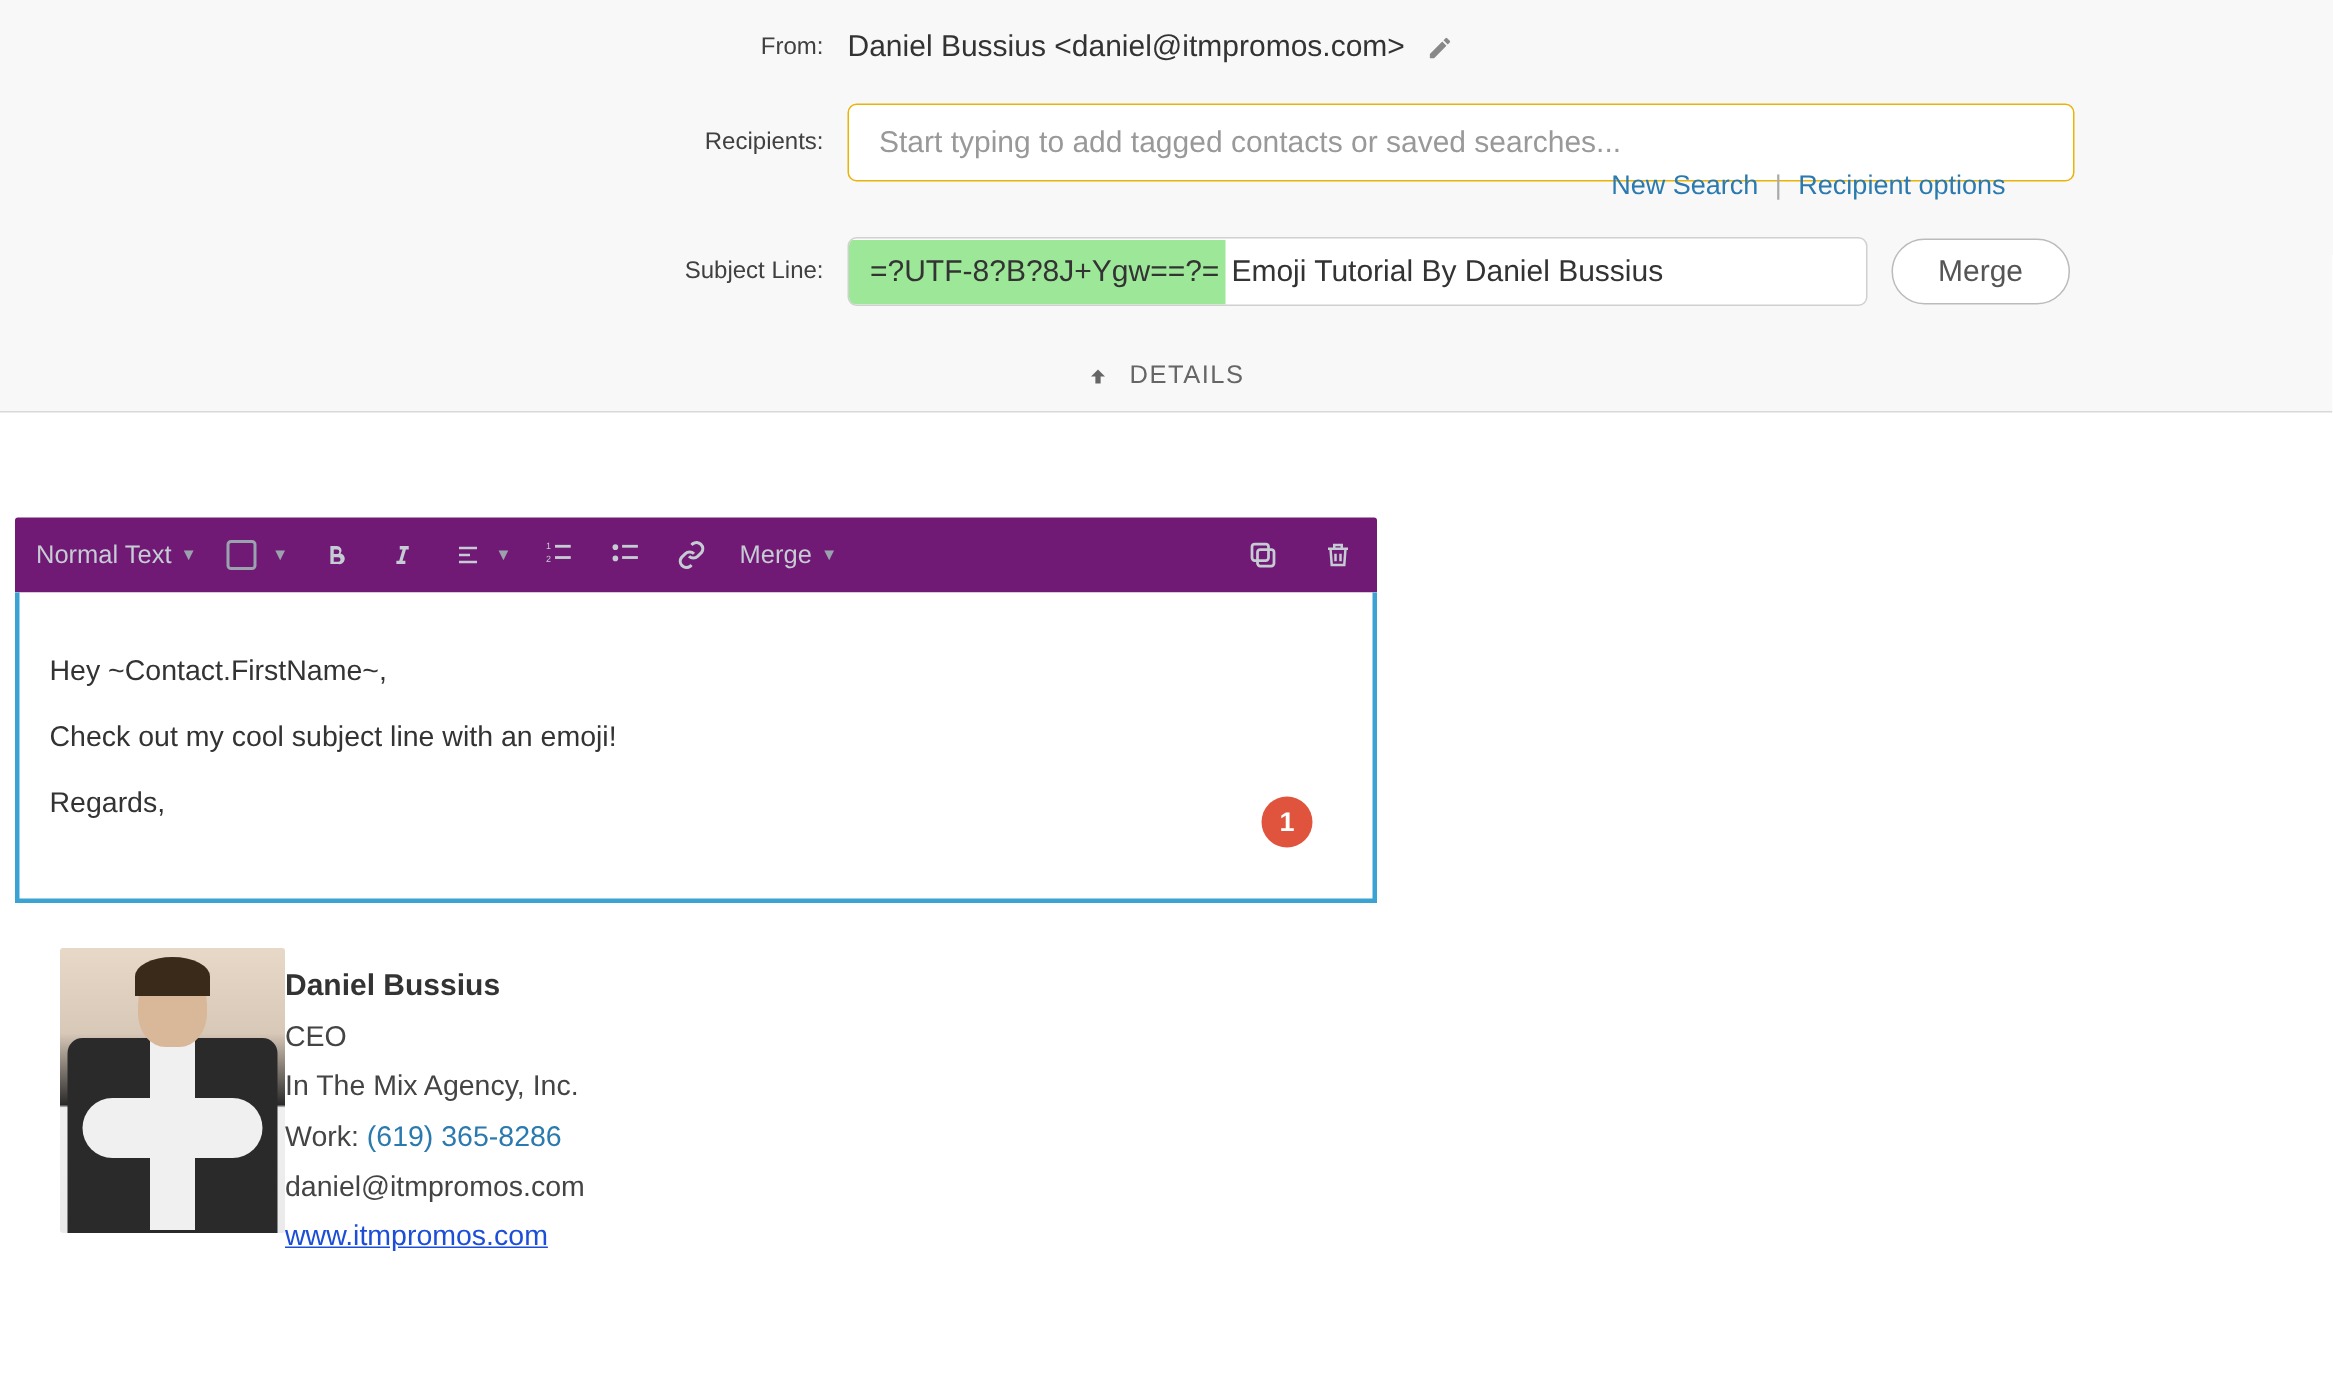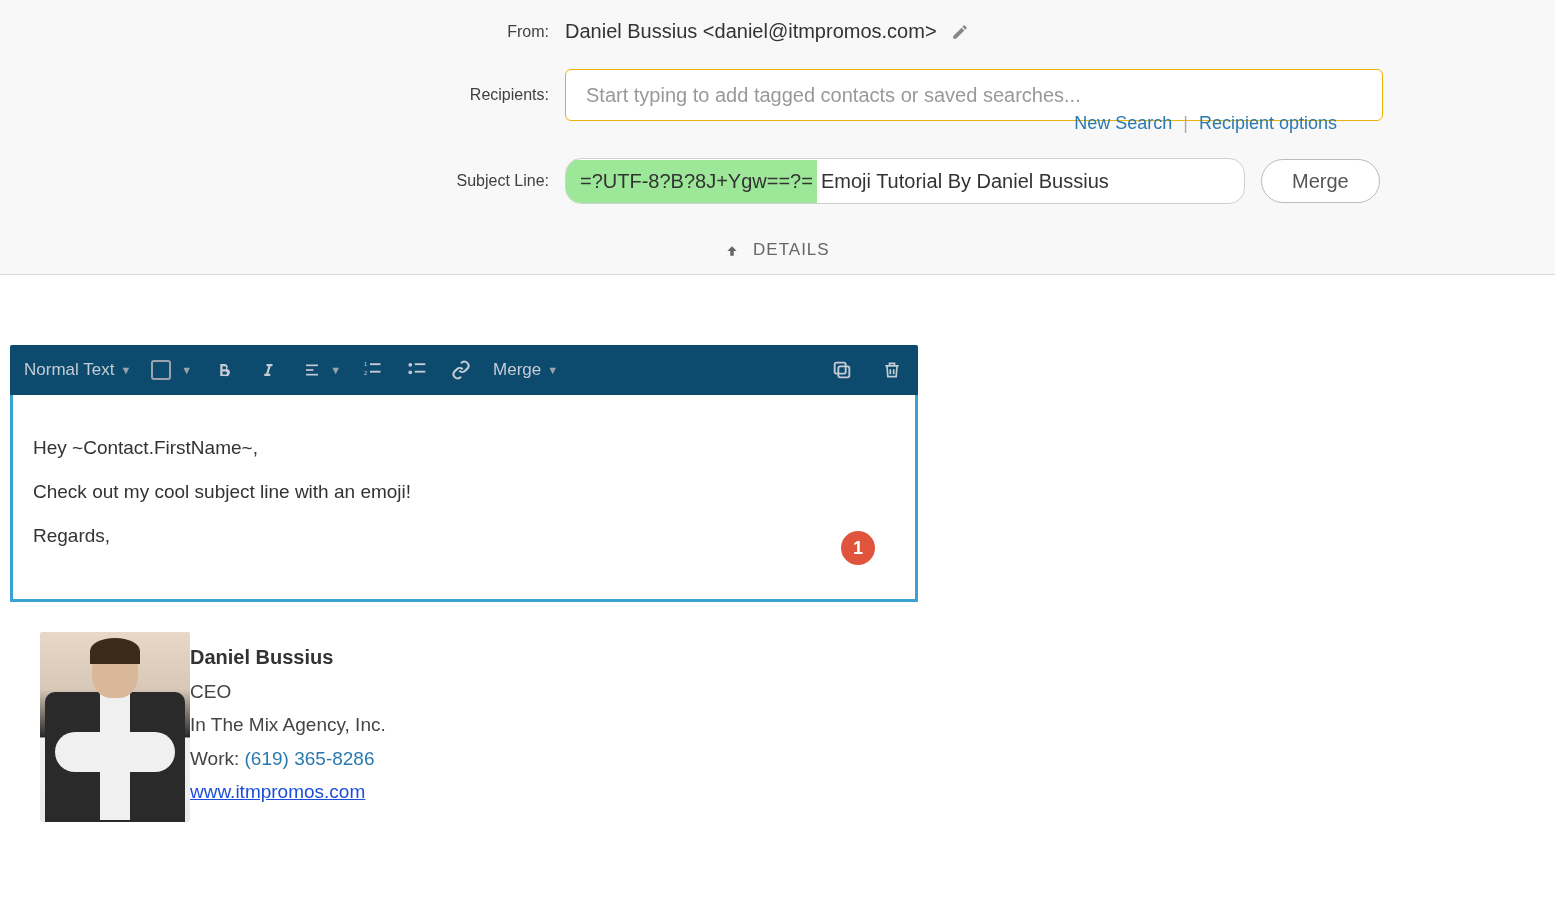--- a/index.html
+++ b/index.html
@@ -10,32 +10,32 @@
 .form-label { width: 505px; text-align: right; font-size: 16px; color: #404040; padding-right: 16px; }
 .form-value { flex: 1; display: flex; align-items: center; }
 .from-text { font-size: 20px; color: #333; }
 .edit-icon { margin-left: 14px; color: #777; cursor: pointer; }
 .recipients-input { flex: 1; max-width: 818px; height: 52px; border: 1px solid #eab308; border-radius: 6px; padding: 0 20px; font-size: 20px; color: #333; background: #fff; }
 .recipients-input::placeholder { color: #999; }
 .recipient-links { text-align: right; margin: -18px 0 24px 0; padding-right: 158px; font-size: 18px; }
 .recipient-links a { color: #2a7aaf; text-decoration: none; }
 .link-sep { color: #aaa; margin: 0 6px; }
 .subject-wrap { display: flex; align-items: center; gap: 16px; }
-.subject-input { width: 680px; height: 46px; border: 1px solid #d0d0d0; border-radius: 16px; background: #fff; padding: 0 0 0 0; font-size: 20px; display: flex; align-items: center; overflow: hidden; }
+.subject-input { width: 680px; height: 46px; border: 1px solid #d0d0d0; border-radius: 6px; background: #fff; padding: 0 0 0 0; font-size: 20px; display: flex; align-items: center; overflow: hidden; }
 .subject-highlight { background: #9de898; padding: 10px 4px 10px 14px; display: inline-block; white-space: nowrap; font-size: 20px; color: #333; }
 .subject-rest { padding: 10px 8px 10px 4px; white-space: nowrap; font-size: 20px; color: #333; }
 .merge-btn { height: 44px; padding: 0 30px; border: 1px solid #bbb; border-radius: 22px; background: #fff; font-size: 20px; color: #555; cursor: pointer; }
 
 .details-bar { text-align: center; padding: 14px 0 14px 0; font-size: 17px; color: #666; letter-spacing: 1px; cursor: pointer; }
 .details-bar .arrow { margin-right: 8px; }
 .details-divider { height: 1px; background: #d8d8d8; }
 
 .editor-section { padding: 70px 0 0 10px; }
 .editor-container { width: 908px; }
-.toolbar { background: #0c4a6e; height: 50px; display: flex; align-items: center; padding: 0 14px; border-radius: 2px 2px 0 0; }
+.toolbar { background: #701a75; height: 50px; display: flex; align-items: center; padding: 0 14px; border-radius: 2px 2px 0 0; }
 .tb-btn { color: #c6ccd4; font-size: 17px; display: inline-flex; align-items: center; cursor: pointer; margin-right: 20px; }
 .tb-sep { flex: 1; }
 .tb-caret { font-size: 11px; margin-left: 6px; color: #9aa2ad; }
 .tb-color-swatch { width: 20px; height: 20px; border: 2px solid #9aa2ad; border-radius: 3px; margin-right: 4px; }
 .tb-icon { display: inline-flex; align-items: center; justify-content: center; width: 24px; height: 24px; }
 .tb-right { display: flex; align-items: center; gap: 26px; }
 
 .editor-body { border: 3px solid #3aa3d4; border-top: none; background: #fff; padding: 26px 20px 30px 20px; position: relative; min-height: 180px; }
 .editor-body p { font-size: 19px; color: #333; margin: 16px 0 22px 0; }
 .editor-body p:last-child { margin-bottom: 0; }
@@ -209,16 +209,17 @@
       <div class="head"></div>
       <div class="hair"></div>
     </div>
     <div class="sig-text">
       <div class="sig-name">Daniel Bussius</div>
       <div>CEO</div>
       <div>In The Mix Agency, Inc.</div>
       <div>
         <span>Work: </span><a class="sig-link" href="#">(619) 365-8286</a>
       </div>
+      <div>daniel@itmpromos.com</div>
       <div><a class="sig-link-u" href="#">www.itmpromos.com</a></div>
     </div>
   </div>
 </div>
 
 </body></html>

